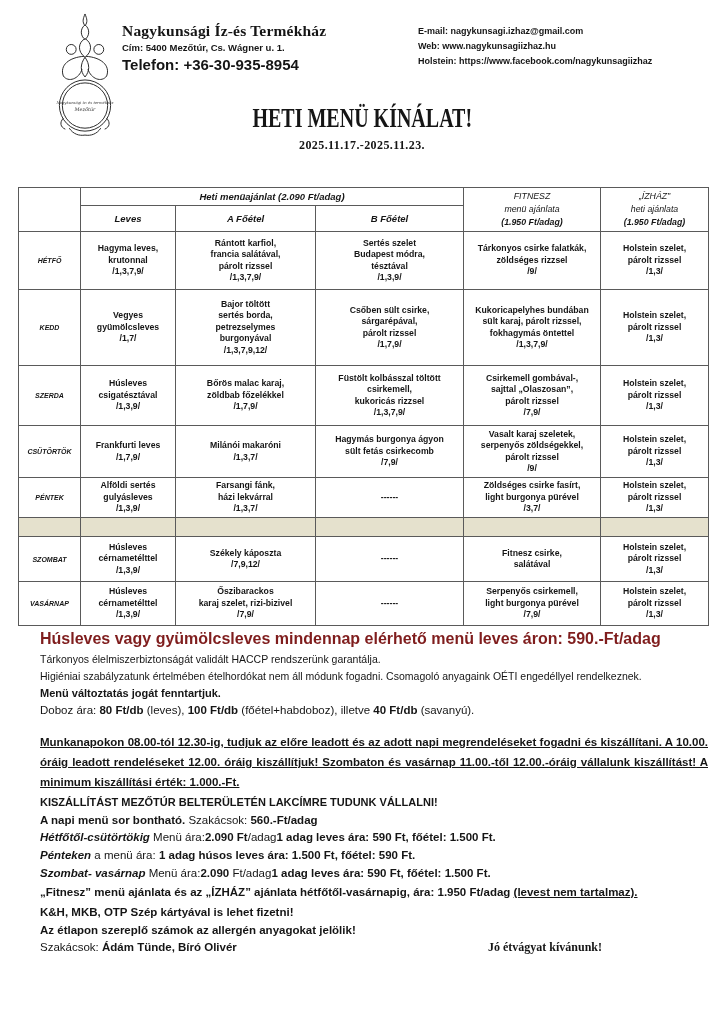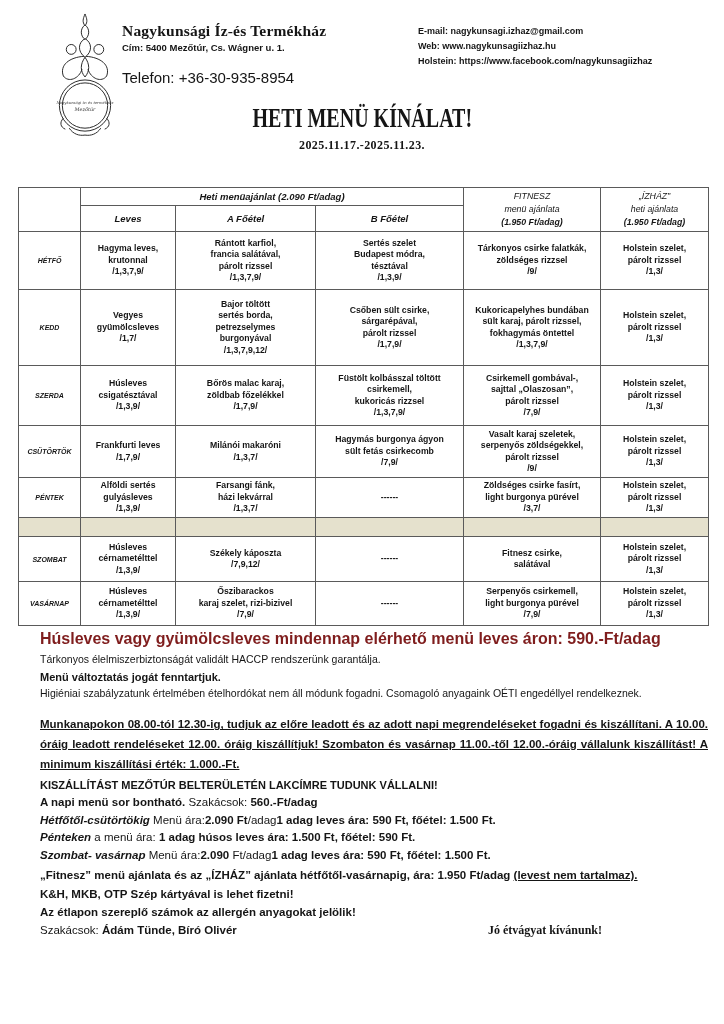--- a/index.html
+++ b/index.html
@@ -6,21 +6,21 @@
   .page {
     position:relative; width:724px; height:1024px; background:#fff;
     font-family:"Liberation Sans", sans-serif; color:#151515; overflow:hidden;
   }
 
   
   .logo { position:absolute; left:34px; top:12px; width:102px; height:128px; }
   .company { position:absolute; left:122px; top:22px; }
   .company-name { font-family:"Liberation Serif",serif; font-weight:bold; font-size:15.5px; letter-spacing:.2px; }
   .company-addr { font-weight:bold; font-size:9.5px; margin-top:2px; }
-  .company-phone { font-weight:normal; font-size:15px; margin-top:16px; }
+  .company-phone { font-weight:bold; font-size:15px; margin-top:3px; }
   .contact { position:absolute; left:418px; top:24px; font-weight:bold; font-size:9px; line-height:1.65; }
 
   .title-wrap { position:absolute; top:104px; left:0; width:100%; text-align:center; }
   .main-title { display:inline-block; font-family:"Liberation Serif",serif; font-weight:bold; font-size:25px; transform:scale(.8,1.08); }
   .date-wrap { position:absolute; top:138px; left:0; width:100%; text-align:center;
     font-family:"Liberation Serif",serif; font-weight:bold; font-size:12px; letter-spacing:.4px; }
 
   
   table.menu { position:absolute; top:187px; left:18px; width:690px; border-collapse:collapse; table-layout:fixed; }
   table.menu td { border:1px solid #5a5a5a; text-align:center; vertical-align:middle; padding:1px 1px; }
@@ -250,22 +250,23 @@
       <td class="dish">Holstein szelet,
 párolt rizssel
 /1,3/</td>
     </tr>
   </tbody>
     </table>
 
   <div class="notes">
     <p class="note fs-red">Húsleves vagy gyümölcsleves mindennap elérhető menü leves áron: 590.-Ft/adag</p>
     <p class="note sm">Tárkonyos élelmiszerbiztonságát validált HACCP rendszerünk garantálja.</p>
+    <p class="note sm">Higiéniai szabályzatunk értelmében ételhordókat nem áll módunk fogadni. Csomagoló anyagaink OÉTI engedéllyel rendelkeznek.</p>
     <p class="note b" style="font-size:11px">Menü változtatás jogát fenntartjuk.</p>
-    <p class="note sm">Higiéniai szabályzatunk értelmében ételhordókat nem áll módunk fogadni. Csomagoló anyagaink OÉTI engedéllyel rendelkeznek.</p>
+    <p class="note"><span>Doboz ára: </span><span class="b">80 Ft/db</span><span> (leves), </span><span class="b">100 Ft/db</span><span> (főétel+habdoboz), illetve </span><span class="b">40 Ft/db</span><span> (savanyú).</span></p>
 
     <p class="note b just ship gap"><span class="u">Munkanapokon 08.00-tól 12.30-ig, tudjuk az előre leadott és az adott napi megrendeléseket fogadni és kiszállítani. A 10.00. óráig leadott rendeléseket 12.00. óráig kiszállítjuk! Szombaton és vasárnap 11.00.-től 12.00.-óráig vállalunk kiszállítást! A minimum kiszállítási érték: 1.000.-Ft.</span></p>
     <p class="note b" style="font-size:11px">KISZÁLLÍTÁST MEZŐTÚR BELTERÜLETÉN LAKCÍMRE TUDUNK VÁLLALNI!</p>
     <p class="note"><span class="b">A napi menü sor bontható.</span><span> Szakácsok: </span><span class="b">560.-Ft/adag</span></p>
     <p class="note"><span class="b i">Hétfőtől-csütörtökig</span><span> Menü ára:</span><span class="b">2.090 Ft</span><span>/adag</span><span class="b">1 adag leves ára: 590 Ft, főétel: 1.500 Ft.</span></p>
     <p class="note"><span class="b i">Pénteken</span><span> a menü ára: </span><span class="b">1 adag húsos leves ára: 1.500 Ft, főétel: 590 Ft.</span></p>
     <p class="note"><span class="b i">Szombat- vasárnap</span><span> Menü ára:</span><span class="b">2.090</span><span> Ft/adag</span><span class="b">1 adag leves ára: 590 Ft, főétel: 1.500 Ft.</span></p>
     <p class="note b just fitline"><span>„Fitnesz” menü ajánlata és az „ÍZHÁZ” ajánlata hétfőtől-vasárnapig, ára: 1.950 Ft/adag </span><span class="u">(levest nem tartalmaz).</span></p>
     <p class="note b">K&amp;H, MKB, OTP Szép kártyával is lehet fizetni!</p>
     <p class="note b">Az étlapon szereplő számok az allergén anyagokat jelölik!</p>

